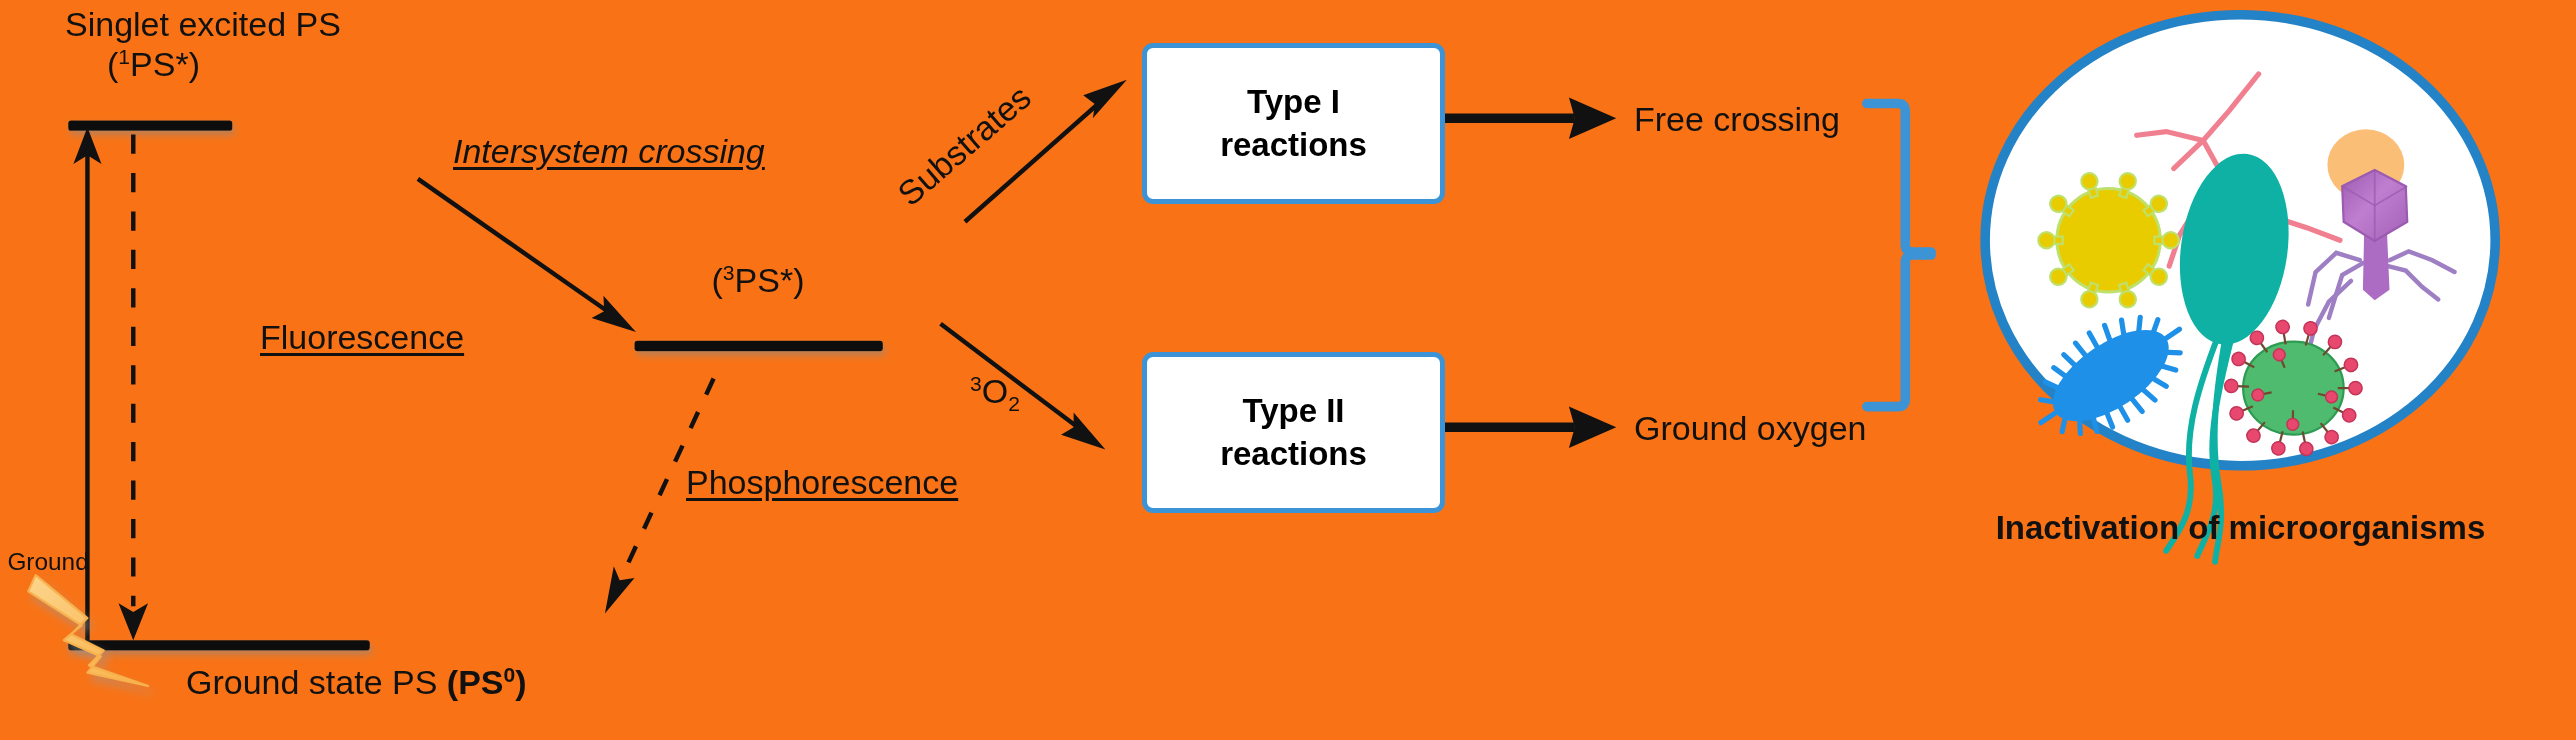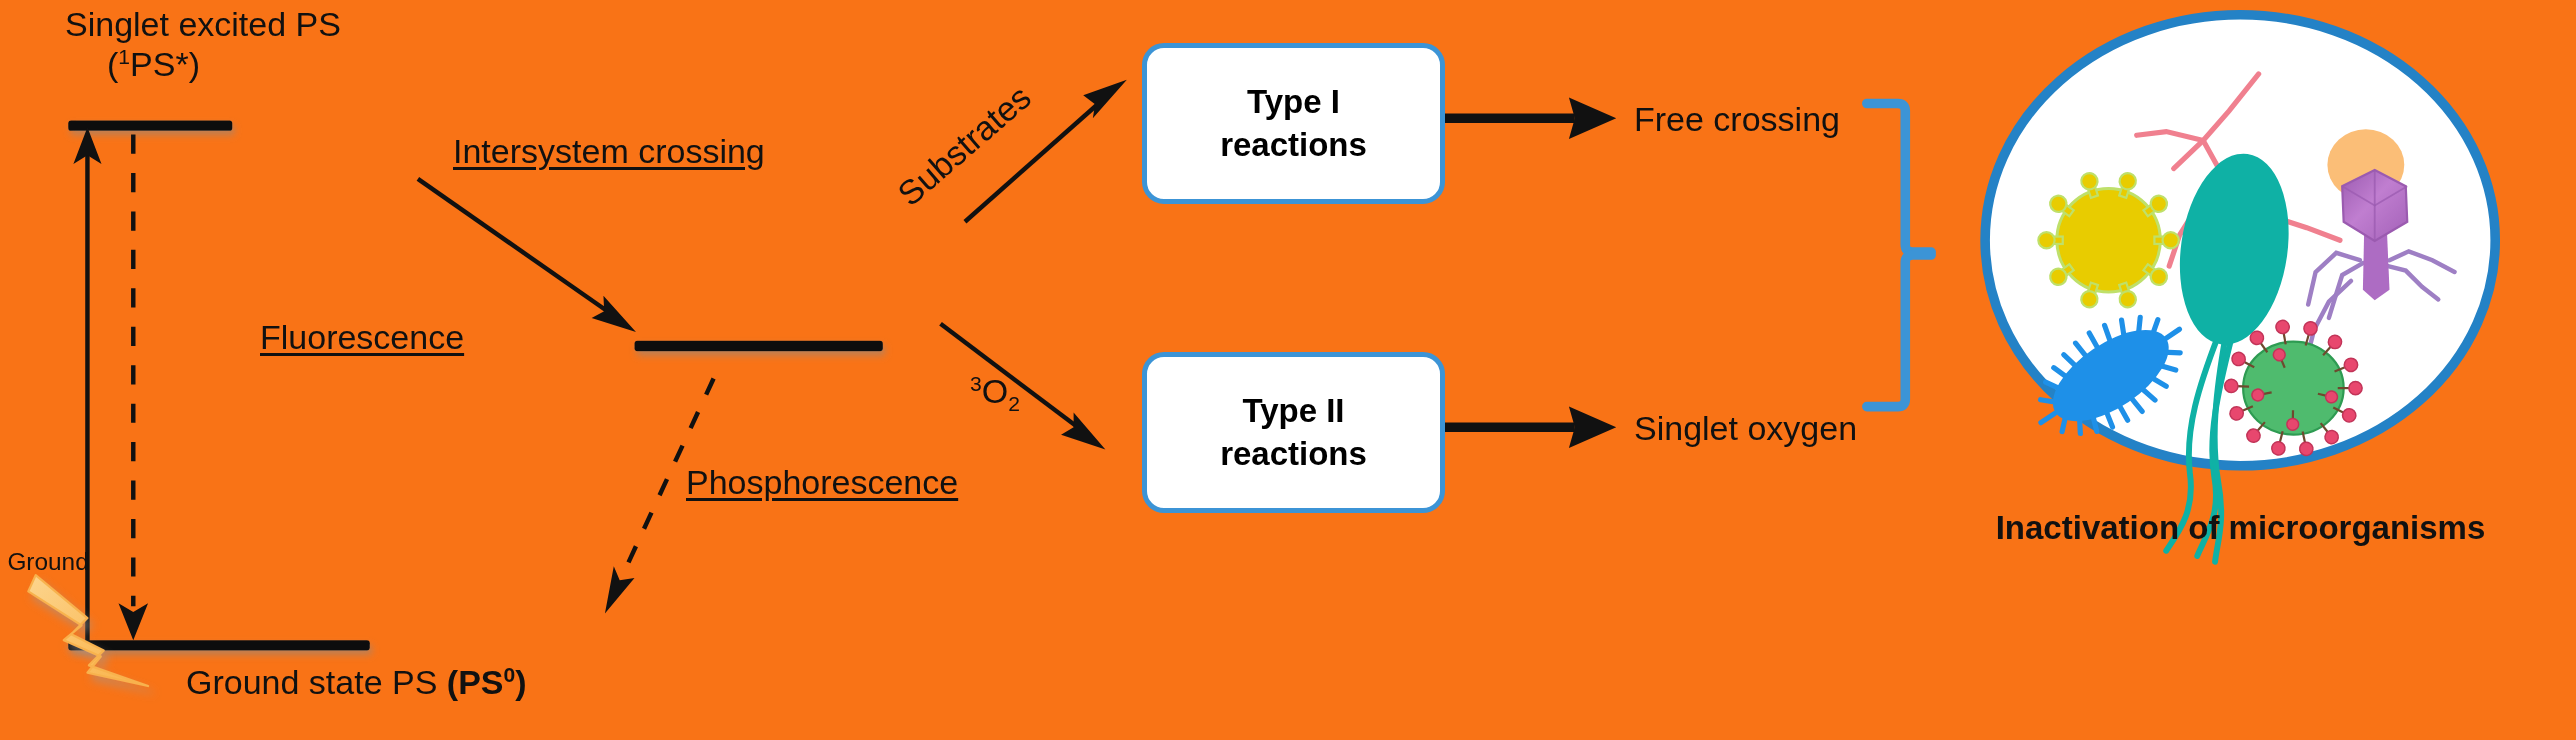--- a/index.html
+++ b/index.html
@@ -40,21 +40,21 @@
   .center-txt  { text-align: center; }
   sup { font-size: 0.62em; vertical-align: super; line-height: 0; }
   sub { font-size: 0.62em; vertical-align: sub; line-height: 0; }
   .rot-sub {
     transform: rotate(-41deg);
     transform-origin: left bottom;
   }
   .rx-box {
     position: absolute;
     border: 5.2px solid #3C94D6;
-    border-radius: 22px;
+    border-radius: 11px;
     background: #ffffff;
     display: flex;
     align-items: center;
     justify-content: center;
   }
 </style>
 </head>
 <body>
 
 <div id="stage">
@@ -331,22 +331,23 @@
     </g>
 
     <g filter="url(#boltShadow)">
       <path d="M48,778 L118,836 L96,858 L140,880 L120,900 L200,928 L118,910 L136,888 L86,866 L110,846 L38,800 Z" fill="url(#boltGrad)" stroke="#F8B24D" stroke-width="3" stroke-linejoin="round"></path>
     </g>
   </svg>
 
   <div class="lbl lbl-plain center-txt" style="left:65px; top:6px; width:177px;">Singlet excited PS</div>
   <div class="lbl lbl-bold center-txt" style="left:65px; top:46px; width:177px;">(<sup>1</sup><span>PS*)</span></div>
 
-  <div class="lbl lbl-ul" style="left:453px; top:133px;">Intersystem crossing</div>
-
+  <div class="lbl lbl-ul" style="left:453px; top:133px;font-style:italic;">Intersystem crossing</div>
+
+  <div class="lbl lbl-bold center-txt" style="left:577px; top:262px; width:362px;">(<sup>3</sup><span>PS*)</span></div>
 
   <div class="lbl lbl-ul" style="left:260px; top:319px;">Fluorescence</div>
 
   <div class="lbl lbl-ul" style="left:686px; top:464px;">Phosphorescence</div>
 
   <div class="lbl lbl-small" style="left:7.4px; top:549px;">Ground</div>
 
   <div class="lbl lbl-plain" style="left:186px; top:664px;"><span>Ground state PS </span><b>(<span>PS</span><sup>0</sup><span>)</span></b></div>
 
   <div class="lbl lbl-plain rot-sub" style="left:915px; top:176px;">Substrates</div>
@@ -362,18 +363,18 @@
 
   <div class="rx-box" style="left:1142px; top:352px; width:293px; height:151px;">
     <div class="lbl-box" style="position:relative;">
       <div>Type II</div>
       <div>reactions</div>
     </div>
   </div>
 
   <div class="lbl lbl-plain" style="left:1634px; top:101px;">Free crossing</div>
 
-  <div class="lbl lbl-plain" style="left:1634px; top:410px;">Singlet oxygen</div>
+  <div class="lbl lbl-plain" style="left:1634px; top:410px;">Ground oxygen</div>
 
   <div class="lbl lbl-caption center-txt" style="left:1930px; top:510px; width:621px;">Inactivation of microorganisms</div>
 
 </div>
 
 
 </body></html>

